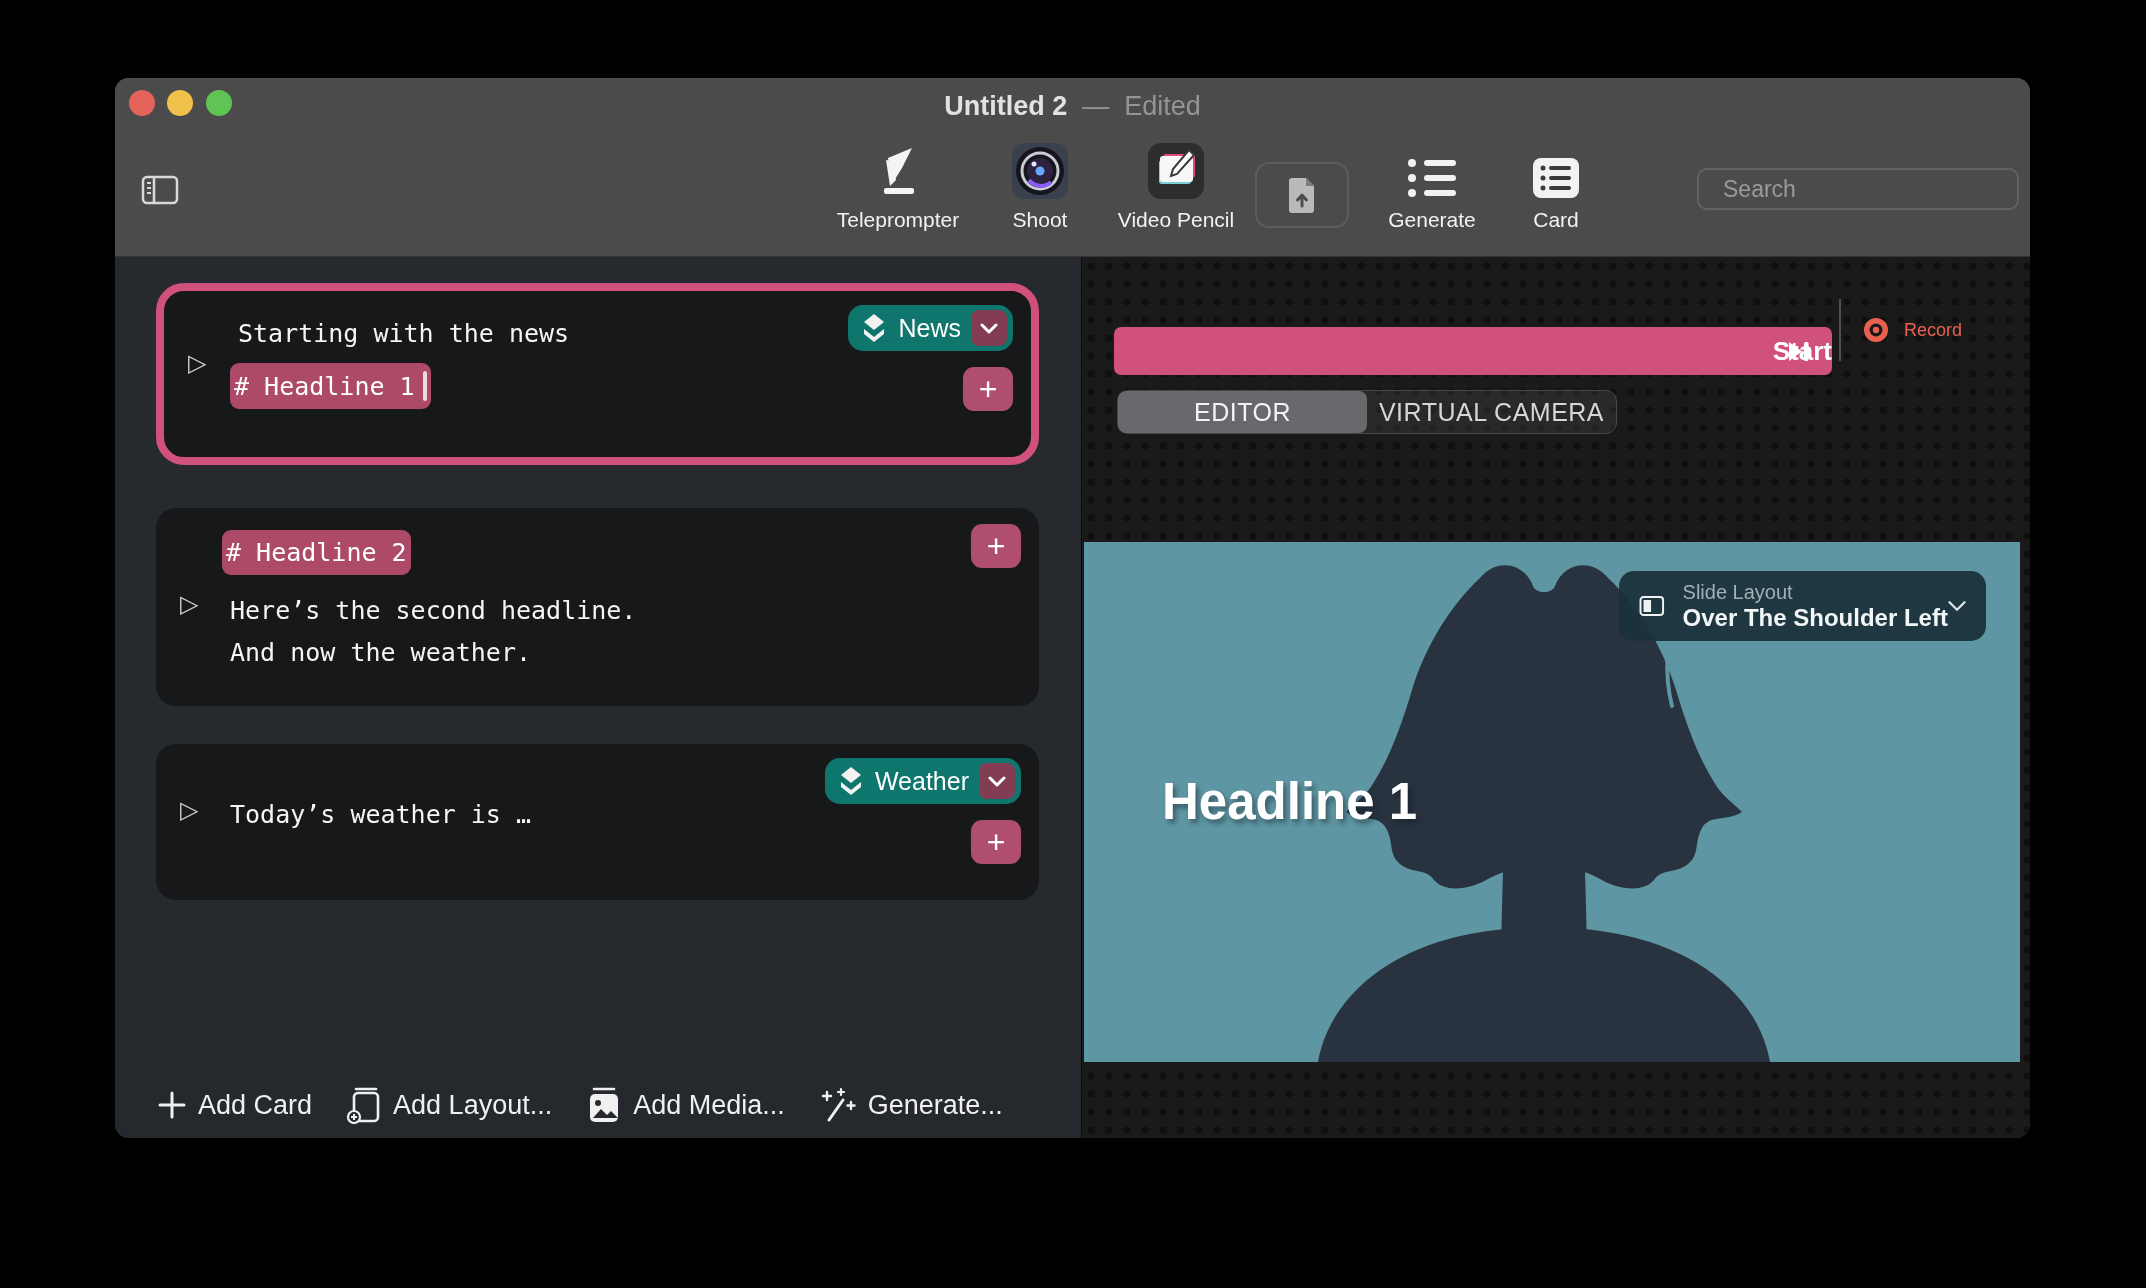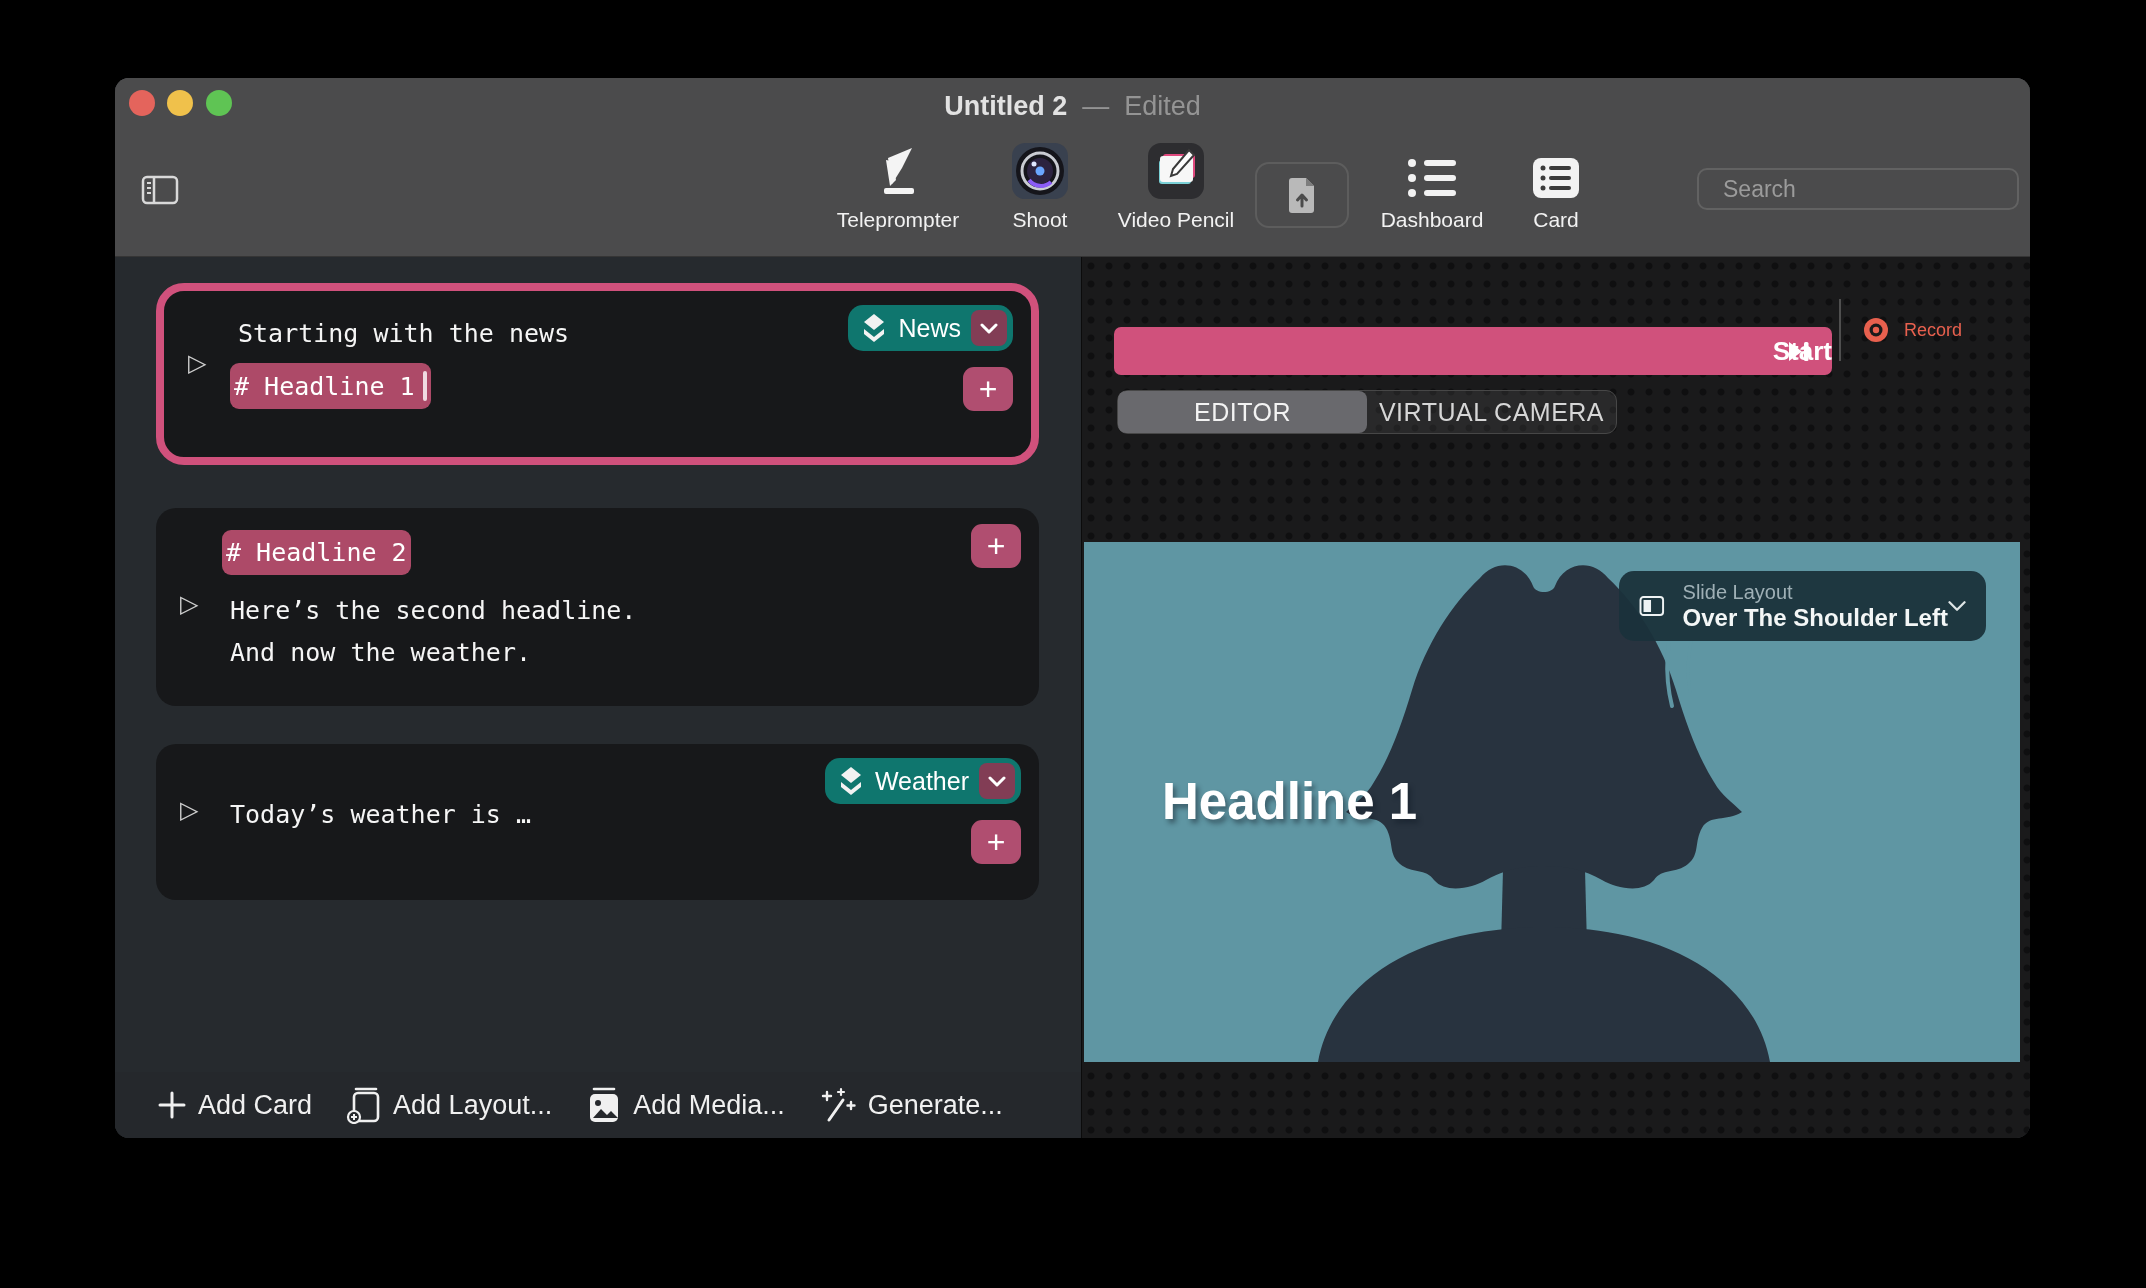--- a/index.html
+++ b/index.html
@@ -151,21 +151,21 @@
       <div class="ic">
             <svg width="52" height="44" viewBox="0 0 52 44">
         <circle cx="6" cy="7" r="4" fill="#f2f2f2"></circle>
               <rect x="18" y="4" width="32" height="6" rx="3" fill="#f2f2f2"></rect>
         <circle cx="6" cy="22" r="4" fill="#f2f2f2"></circle>
               <rect x="18" y="19" width="32" height="6" rx="3" fill="#f2f2f2"></rect>
         <circle cx="6" cy="37" r="4" fill="#f2f2f2"></circle>
               <rect x="18" y="34" width="32" height="6" rx="3" fill="#f2f2f2"></rect>
       </svg>
           </div>
-      <div>Dashboard</div>
+      <div>Generate</div>
     </div>
 
     <div class="tb-item" style="left:1366px;">
       <div class="ic">
             <svg width="52" height="44" viewBox="0 0 52 44">
         <rect x="3" y="2" width="46" height="40" rx="8" fill="#f2f2f2"></rect>
         <circle cx="13" cy="12" r="2.5" fill="#3a3a3a"></circle>
               <rect x="19" y="10" width="22" height="4" rx="2" fill="#3a3a3a"></rect>
         <circle cx="13" cy="22" r="2.5" fill="#3a3a3a"></circle>
               <rect x="19" y="20" width="22" height="4" rx="2" fill="#3a3a3a"></rect>

